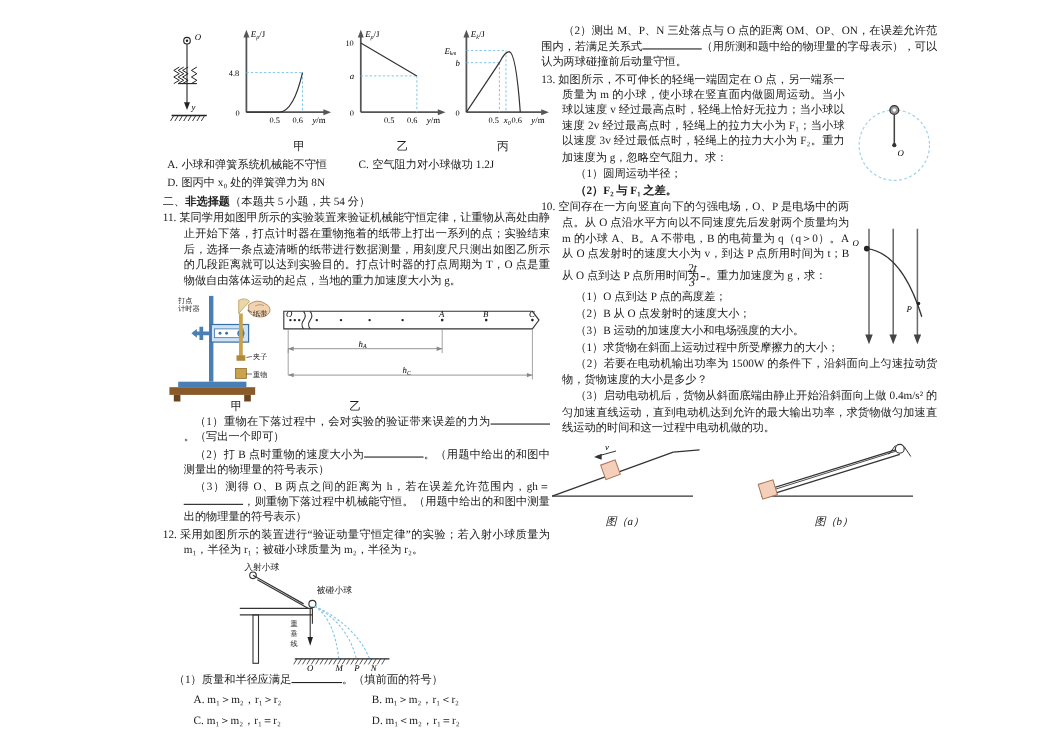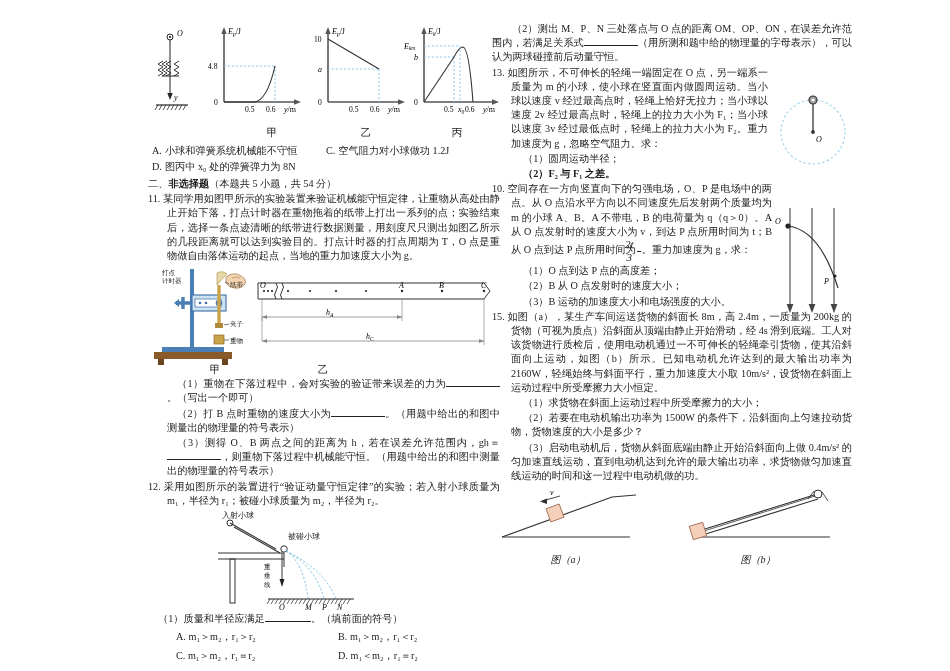--- a/index.html
+++ b/index.html
@@ -441,24 +441,20 @@
         <span>（1）</span><span>O 点到达 P 点的高度差；</span>
       </p>
       <p class="t" style="padding-left:19px; text-indent:12px;">
         <span>（2）</span><span>B 从 O 点发射时的速度大小；</span>
       </p>
       <p class="t" style="padding-left:19px; text-indent:12px;">
         <span>（3）</span><span>B 运动的加速度大小和电场强度的大小。</span>
       </p>
     </div>
 
-    <p class="t hang">
-      <span>15.</span>
-      <span>如图（a），某生产车间运送货物的斜面长 8m，高 2.4m，一质量为 200kg 的货物（可视为质点）沿斜面从顶端由静止开始滑动，经 4s 滑到底端。工人对该货物进行质检后，使用电动机通过一不可伸长的轻绳牵引货物，使其沿斜面向上运动，如图（b）所示。已知电动机允许达到的最大输出功率为 2160W，轻绳始终与斜面平行，重力加速度大小取 10m/s²，设货物在斜面上运动过程中所受摩擦力大小恒定。</span>
-    </p>
     <p class="t" style="padding-left:19px; text-indent:12px;">
       <span>（1）</span><span>求货物在斜面上运动过程中所受摩擦力的大小；</span>
     </p>
     <p class="t" style="padding-left:19px; text-indent:12px;">
       <span>（2）</span><span>若要在电动机输出功率为 1500W 的条件下，沿斜面向上匀速拉动货物，货物速度的大小是多少？</span>
     </p>
     <p class="t" style="padding-left:19px; text-indent:12px;">
       <span>（3）</span><span>启动电动机后，货物从斜面底端由静止开始沿斜面向上做 0.4m/s² 的匀加速直线运动，直到电动机达到允许的最大输出功率，求货物做匀加速直线运动的时间和这一过程中电动机做的功。</span>
     </p>
 

